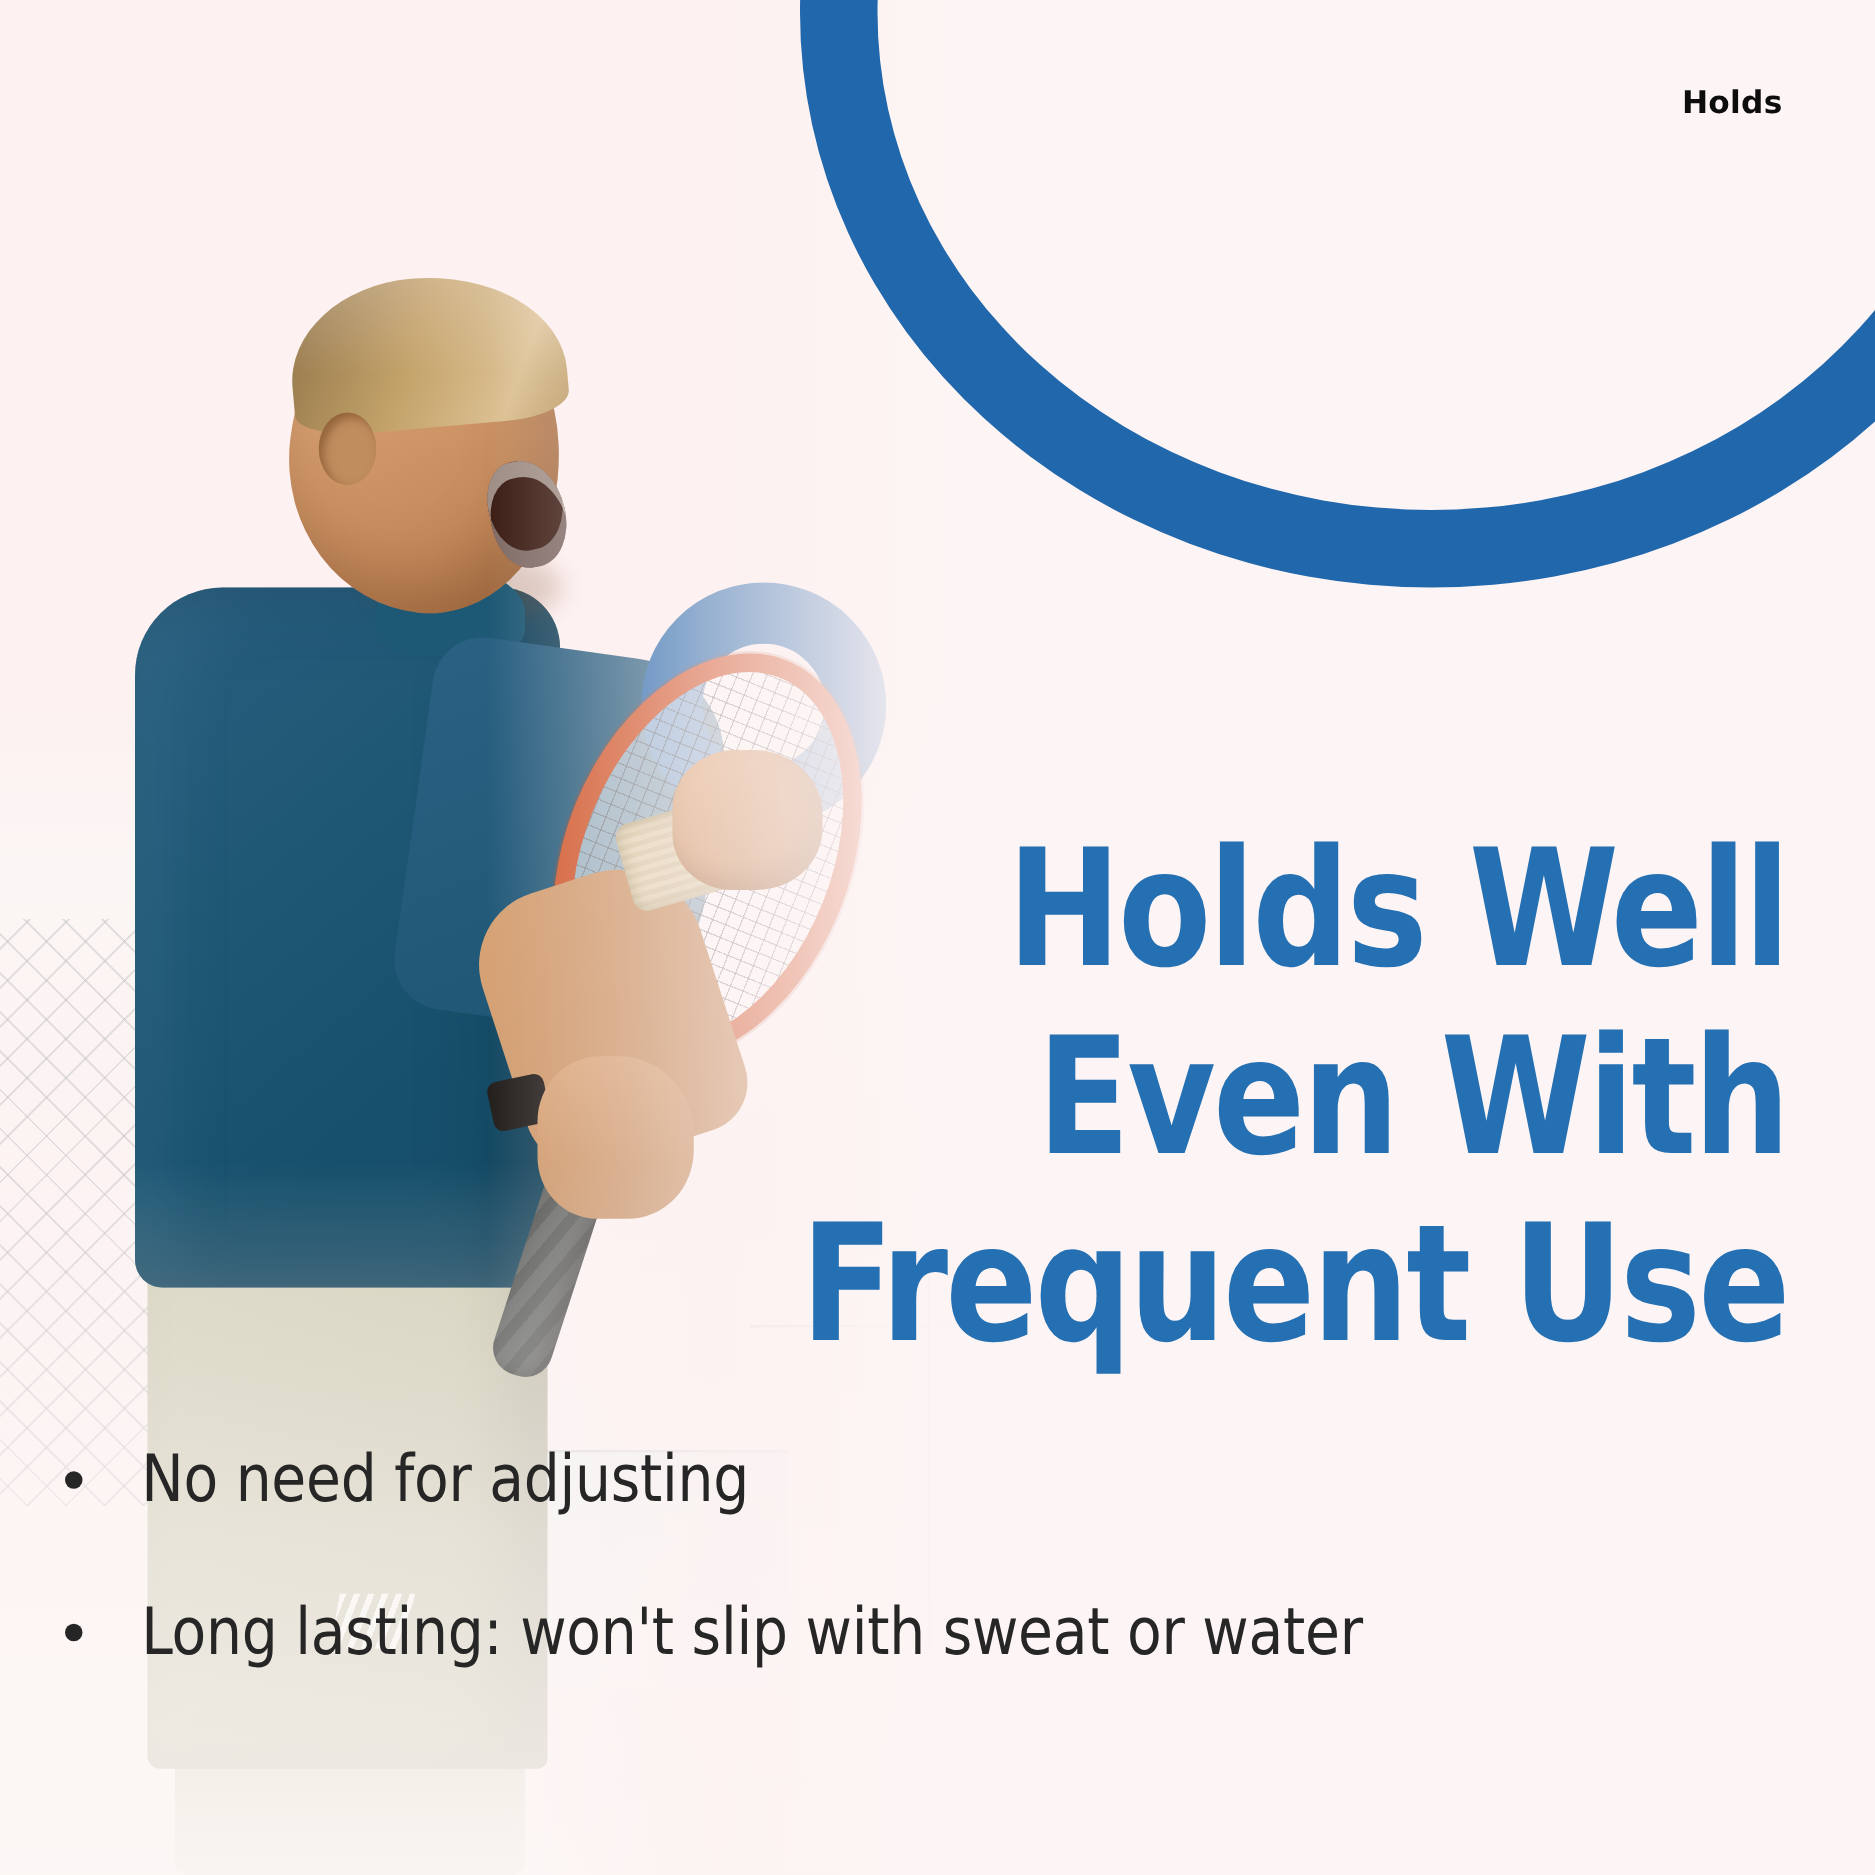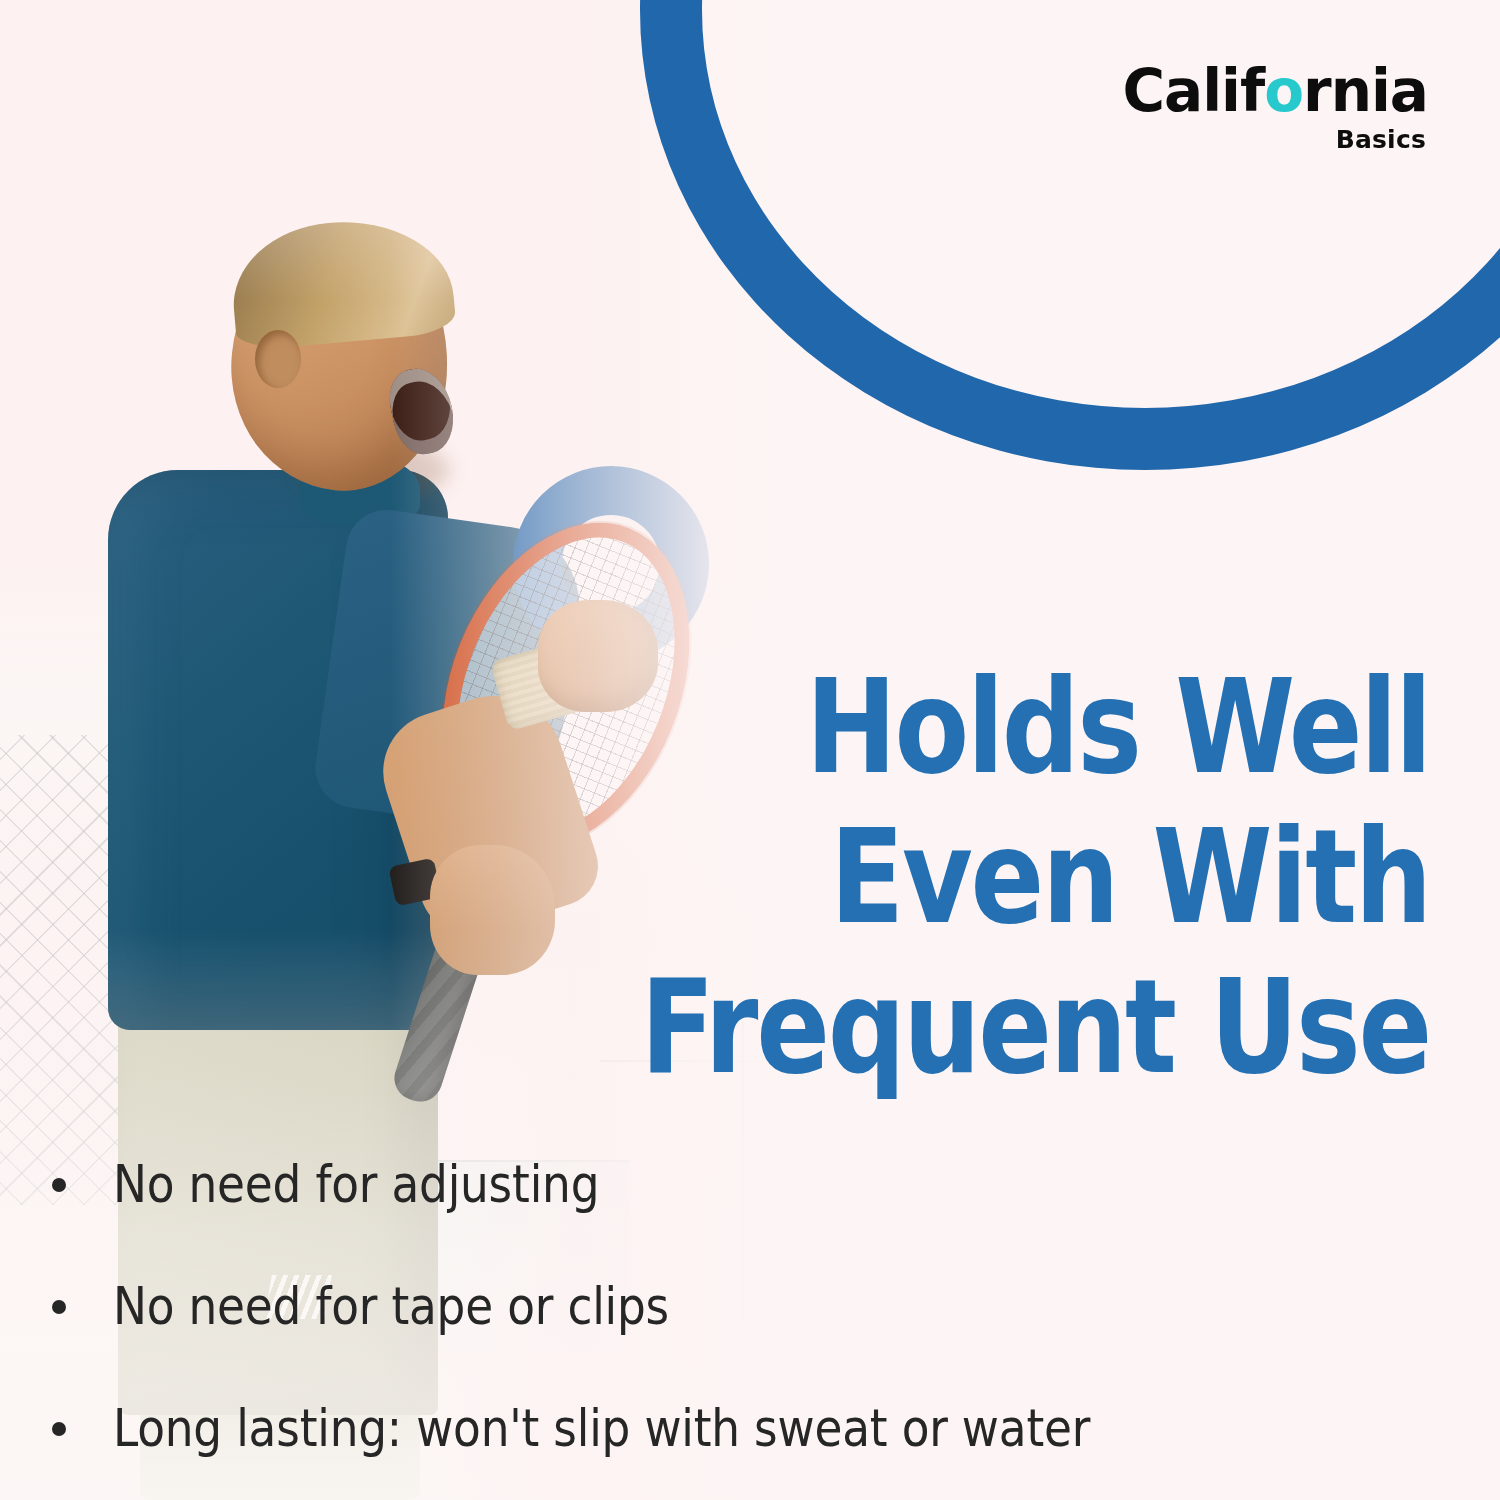--- a/index.html
+++ b/index.html
@@ -375,38 +375,33 @@
     <div class="fist"></div>
     <div class="watch"></div>
     <div class="lower-hand"></div>
   </div>
 
   <div class="photo-fade"></div>
 
   <div class="big-arc"></div>
 
   <div class="logo">
-    <div class="logo-main"><span>Calif</span><span class="accent">o</span><span>rnia</span></div>
-    <div class="logo-sub">Basics</div>
+    <div class="logo-sub">Holds</div>
   </div>
 
   <div class="headline">
     <span class="hl-line">Holds Well</span>
     <span class="hl-line">Even With</span>
     <span class="hl-line">Frequent Use</span>
   </div>
 
   <div class="bullets">
     <div class="bullet-row">
       <span class="bullet-dot"></span>
       <span class="bullet-text">No need for adjusting</span>
     </div>
     <div class="bullet-row">
       <span class="bullet-dot"></span>
-      <span class="bullet-text">No need for tape or clips</span>
-    </div>
-    <div class="bullet-row">
-      <span class="bullet-dot"></span>
       <span class="bullet-text">Long lasting: won't slip with sweat or water</span>
     </div>
   </div>
 
 </div>
 
 </body></html>

